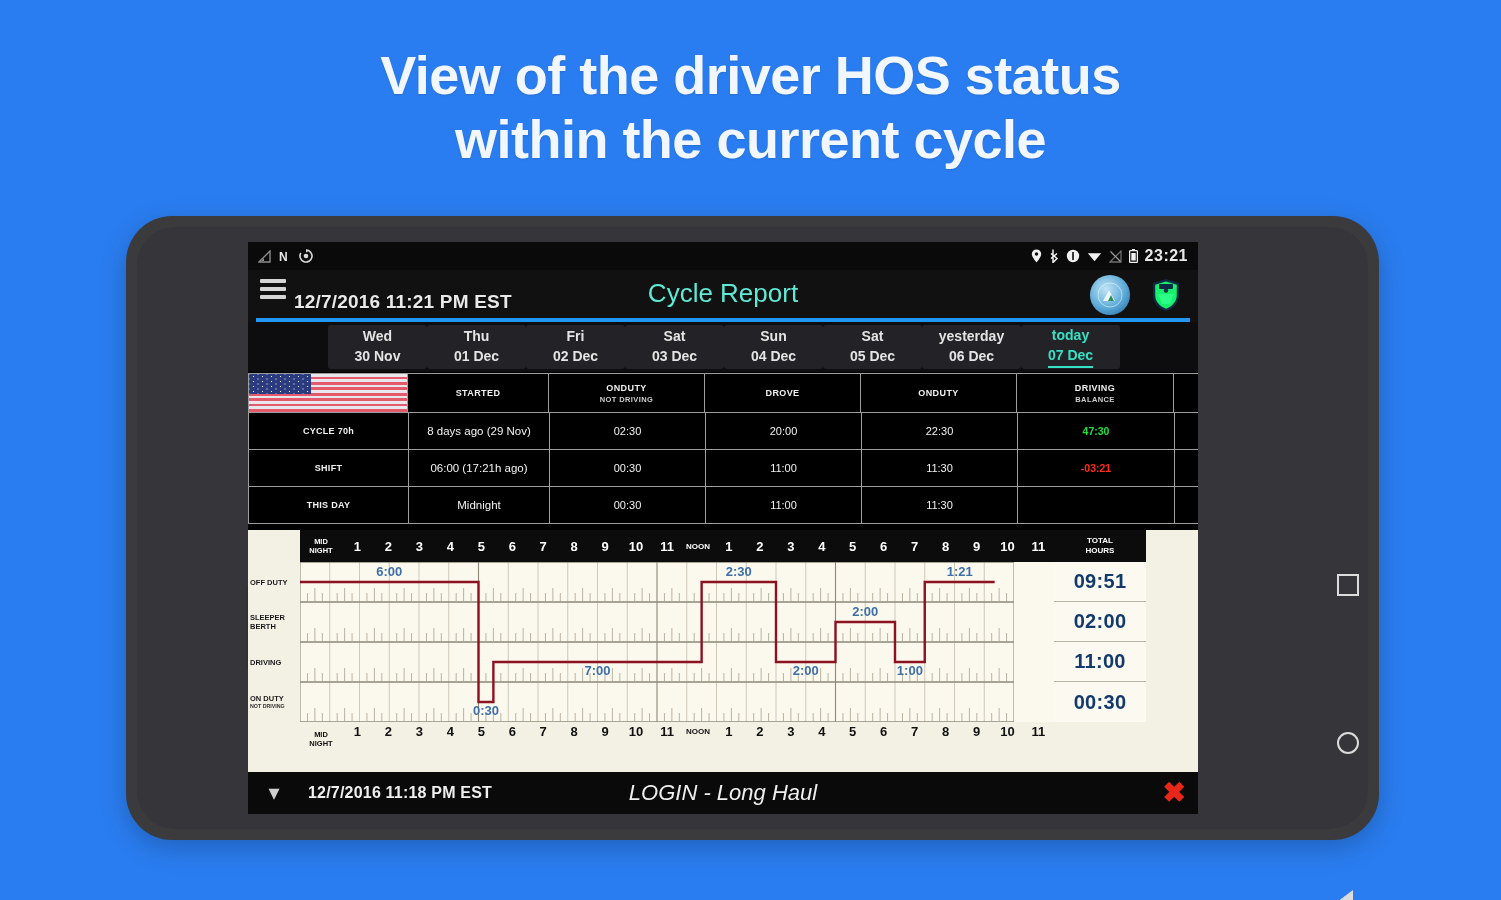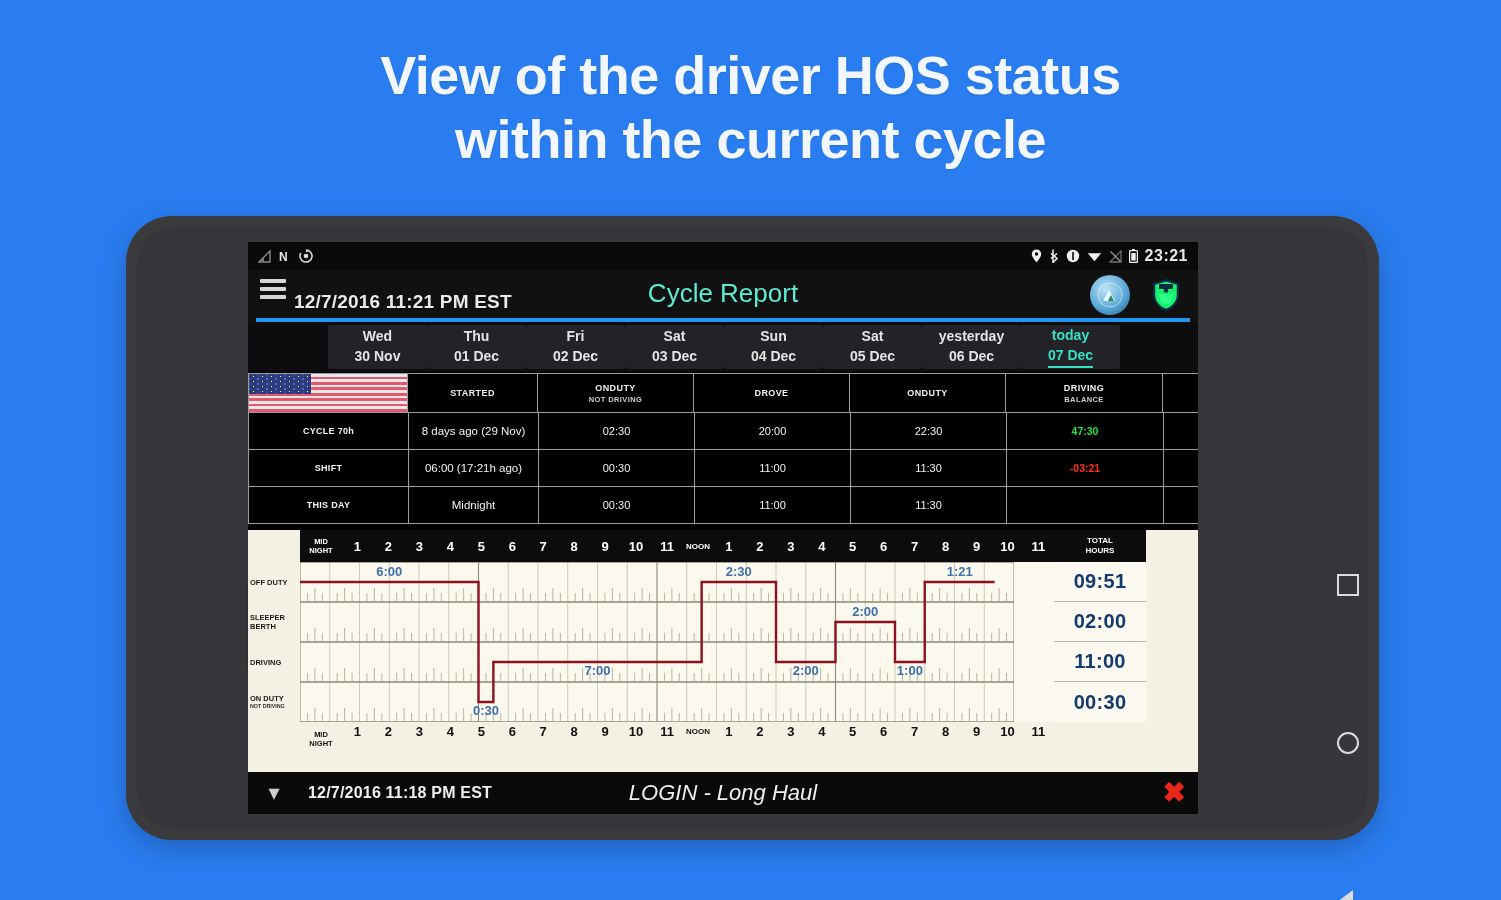--- a/index.html
+++ b/index.html
@@ -141,21 +141,21 @@
   .sumtable { background: #000; padding: 1px 0 0 0; }
   .srow { display: flex; border-bottom: 1.5px solid #9d9d9d; }
   .srow:first-child { border-top: 1.5px solid #9d9d9d; }
   .scell {
     border-right: 1.5px solid #9d9d9d;
     color: #f2f2f2; text-align: center;
     display: flex; flex-direction: column; align-items: center; justify-content: center;
   }
   .scell:first-child { border-left: 1.5px solid #9d9d9d; }
   .c0 { width: 161px; }
-  .c1 { width: 130px; }
+  .c1 { width: 141px; }
   .c2 { width: 156px; }
   .c3 { width: 156px; }
   .c4 { width: 156px; }
   .c5 { width: 157px; border-right: 1.5px solid #9d9d9d; }
   .hrow .scell { height: 38px; font-size: 9px; font-weight: bold; letter-spacing: .4px; color: #f0f0f0; }
   .hrow .sub { font-size: 7.5px; font-weight: bold; margin-top: 2px; color: #cfcfcf; }
   .brow .scell { height: 36px; font-size: 11px; }
   .brow .scell.c0 { font-size: 9px; font-weight: bold; letter-spacing: .3px; }
   .brow .scell.c1 { font-size: 11.5px; }
   .val-green { color: #23e03a; font-weight: bold; font-size: 10.5px; }

